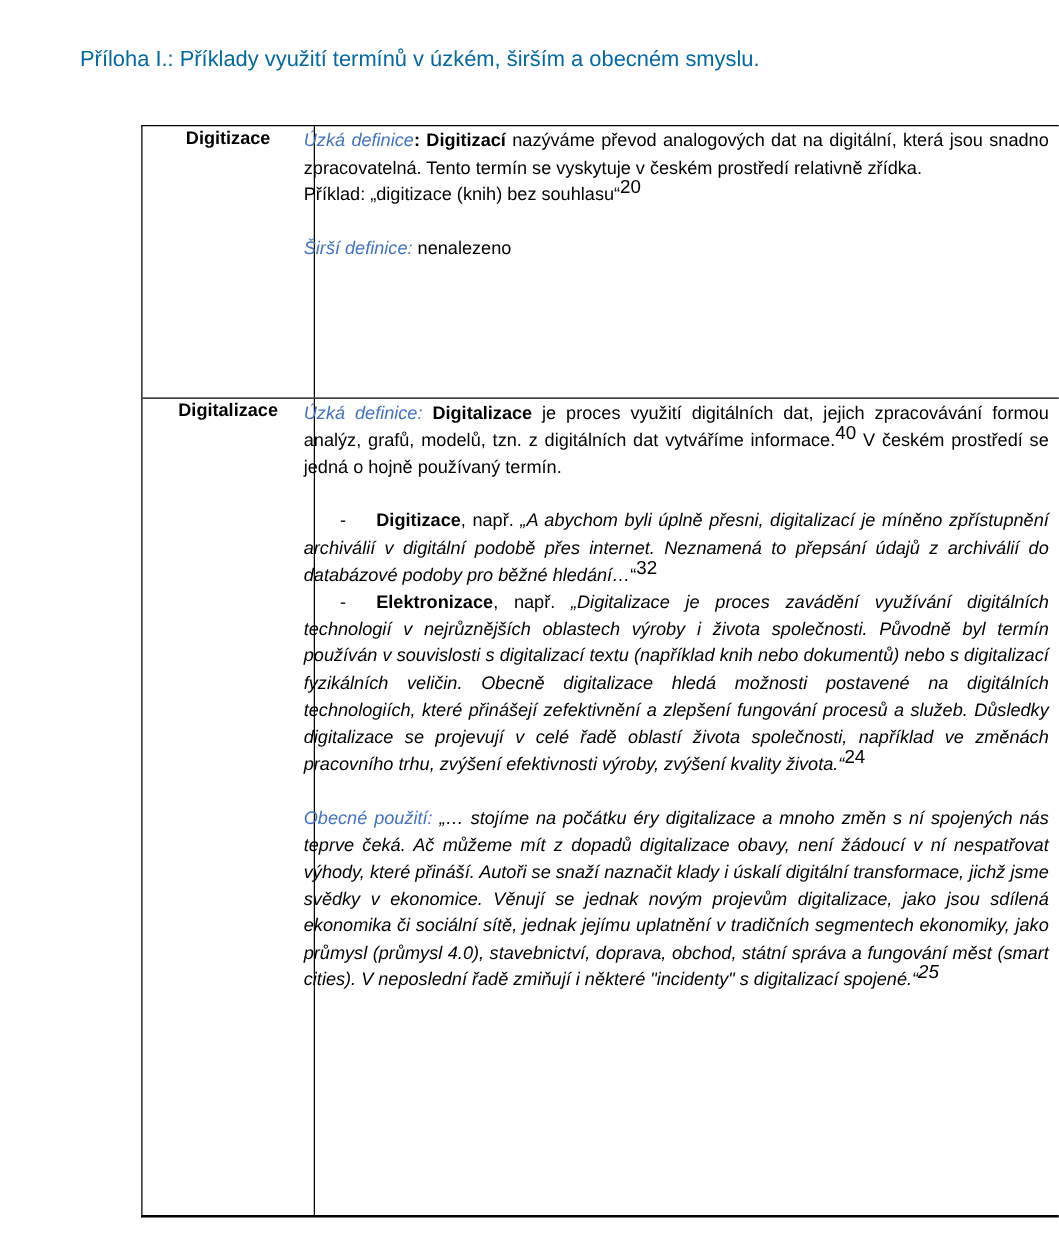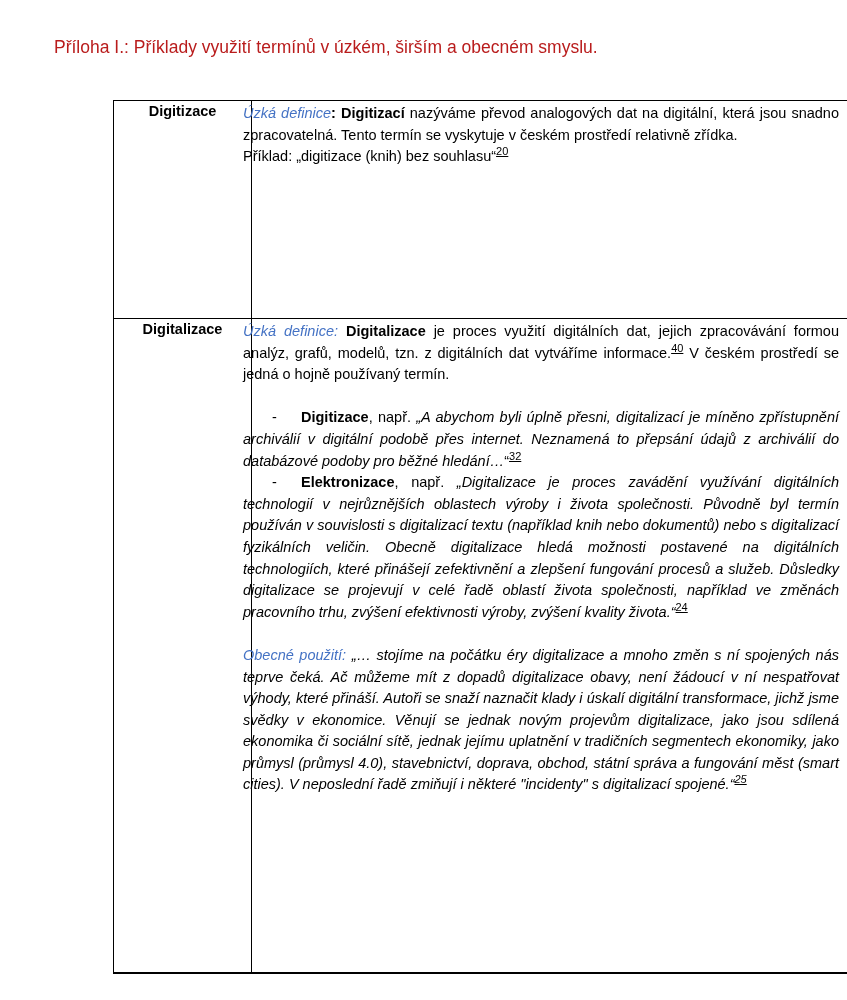--- a/index.html
+++ b/index.html
@@ -10,24 +10,24 @@
     body {
       width: 847px;
       height: 1000px;
       position: relative;
       overflow: hidden;
       font-family: "Liberation Sans", "DejaVu Sans", sans-serif;
       color: #000000;
     }
     .heading {
       position: absolute;
-      left: 54px;
+      left: 64px;
       top: 37px;
       font-size: 17.5px;
-      color: #b91c1c;
+      color: #0369a1;
       letter-spacing: 0px;
       white-space: nowrap;
     }
     .table {
       position: absolute;
       left: 65px;
       top: 100px;
       width: 738px;
       height: 874px;
       border: 1px solid #000;
@@ -75,24 +75,23 @@
     .gap {
       height: 21.6px;
     }
     .label {
       font-style: italic;
       color: #4472c4;
     }
     .b { font-weight: bold; }
     .i { font-style: italic; }
     sup {
-      font-size: 11px;
+      font-size: 15px;
       line-height: 0;
       vertical-align: 6px;
-      text-decoration: underline;
     }
     .bullet {
       text-indent: 0;
     }
     .dash {
       display: inline-block;
       width: 58px;
       padding-left: 29px;
       box-sizing: border-box;
     }
@@ -103,20 +102,21 @@
 <div class="heading">Příloha I.: Příklady využití termínů v úzkém, širším a obecném smyslu.</div>
 
 <div class="table">
 
   <div class="row row-1">
     <div class="col-term">Digitizace</div>
     <div class="col-def">
       <p><span class="label">Úzká definice</span><span class="b">: </span><span class="b">Digitizací</span><span> nazýváme převod analogových dat na digitální, která jsou snadno zpracovatelná. Tento termín se vyskytuje v českém prostředí relativně zřídka.</span></p>
       <p><span>Příklad: „digitizace (knih) bez souhlasu“</span><sup>20</sup></p>
       <div class="gap"></div>
+      <p><span class="label">Širší definice:</span><span> nenalezeno</span></p>
       <div class="gap"></div>
     </div>
   </div>
 
   <div class="row row-2">
     <div class="col-term">Digitalizace</div>
     <div class="col-def">
       <p><span class="label">Úzká definice:</span> <span class="b">Digitalizace</span><span> je proces využití digitálních dat, jejich zpracovávání formou analýz, grafů, modelů, tzn. z digitálních dat vytváříme informace.</span><sup>40</sup> <span>V českém prostředí se jedná o hojně používaný termín.</span></p>
       <div class="gap"></div>
       <p class="bullet"><span class="dash">-</span><span class="b">Digitizace</span><span>, např. </span><span class="i">„A abychom byli úplně přesni, digitalizací je míněno zpřístupnění archiválií v digitální podobě přes internet. Neznamená to přepsání údajů z archiválií do databázové podoby pro běžné hledání…</span><span>“</span><sup>32</sup></p>

